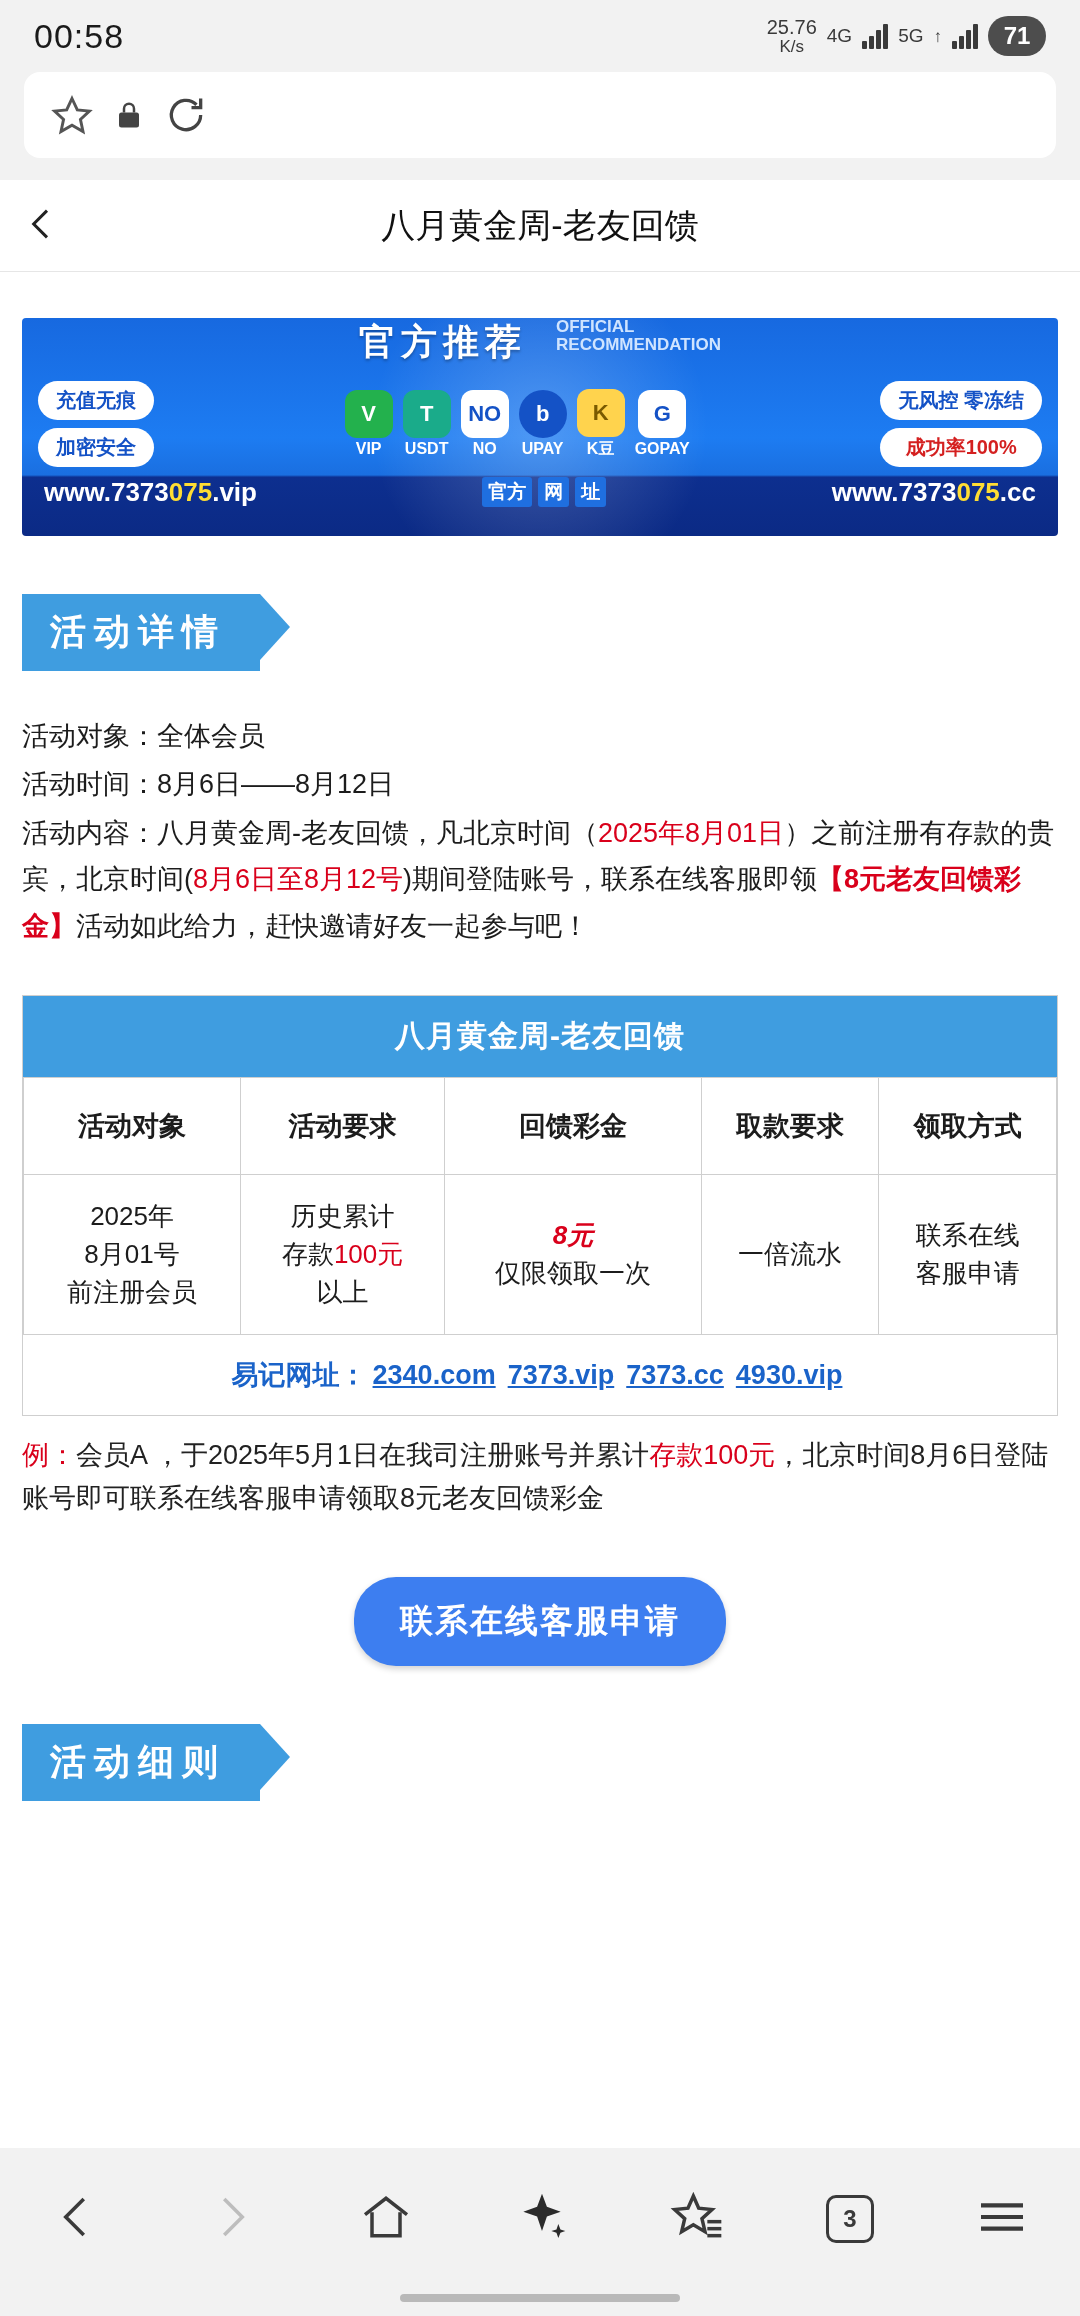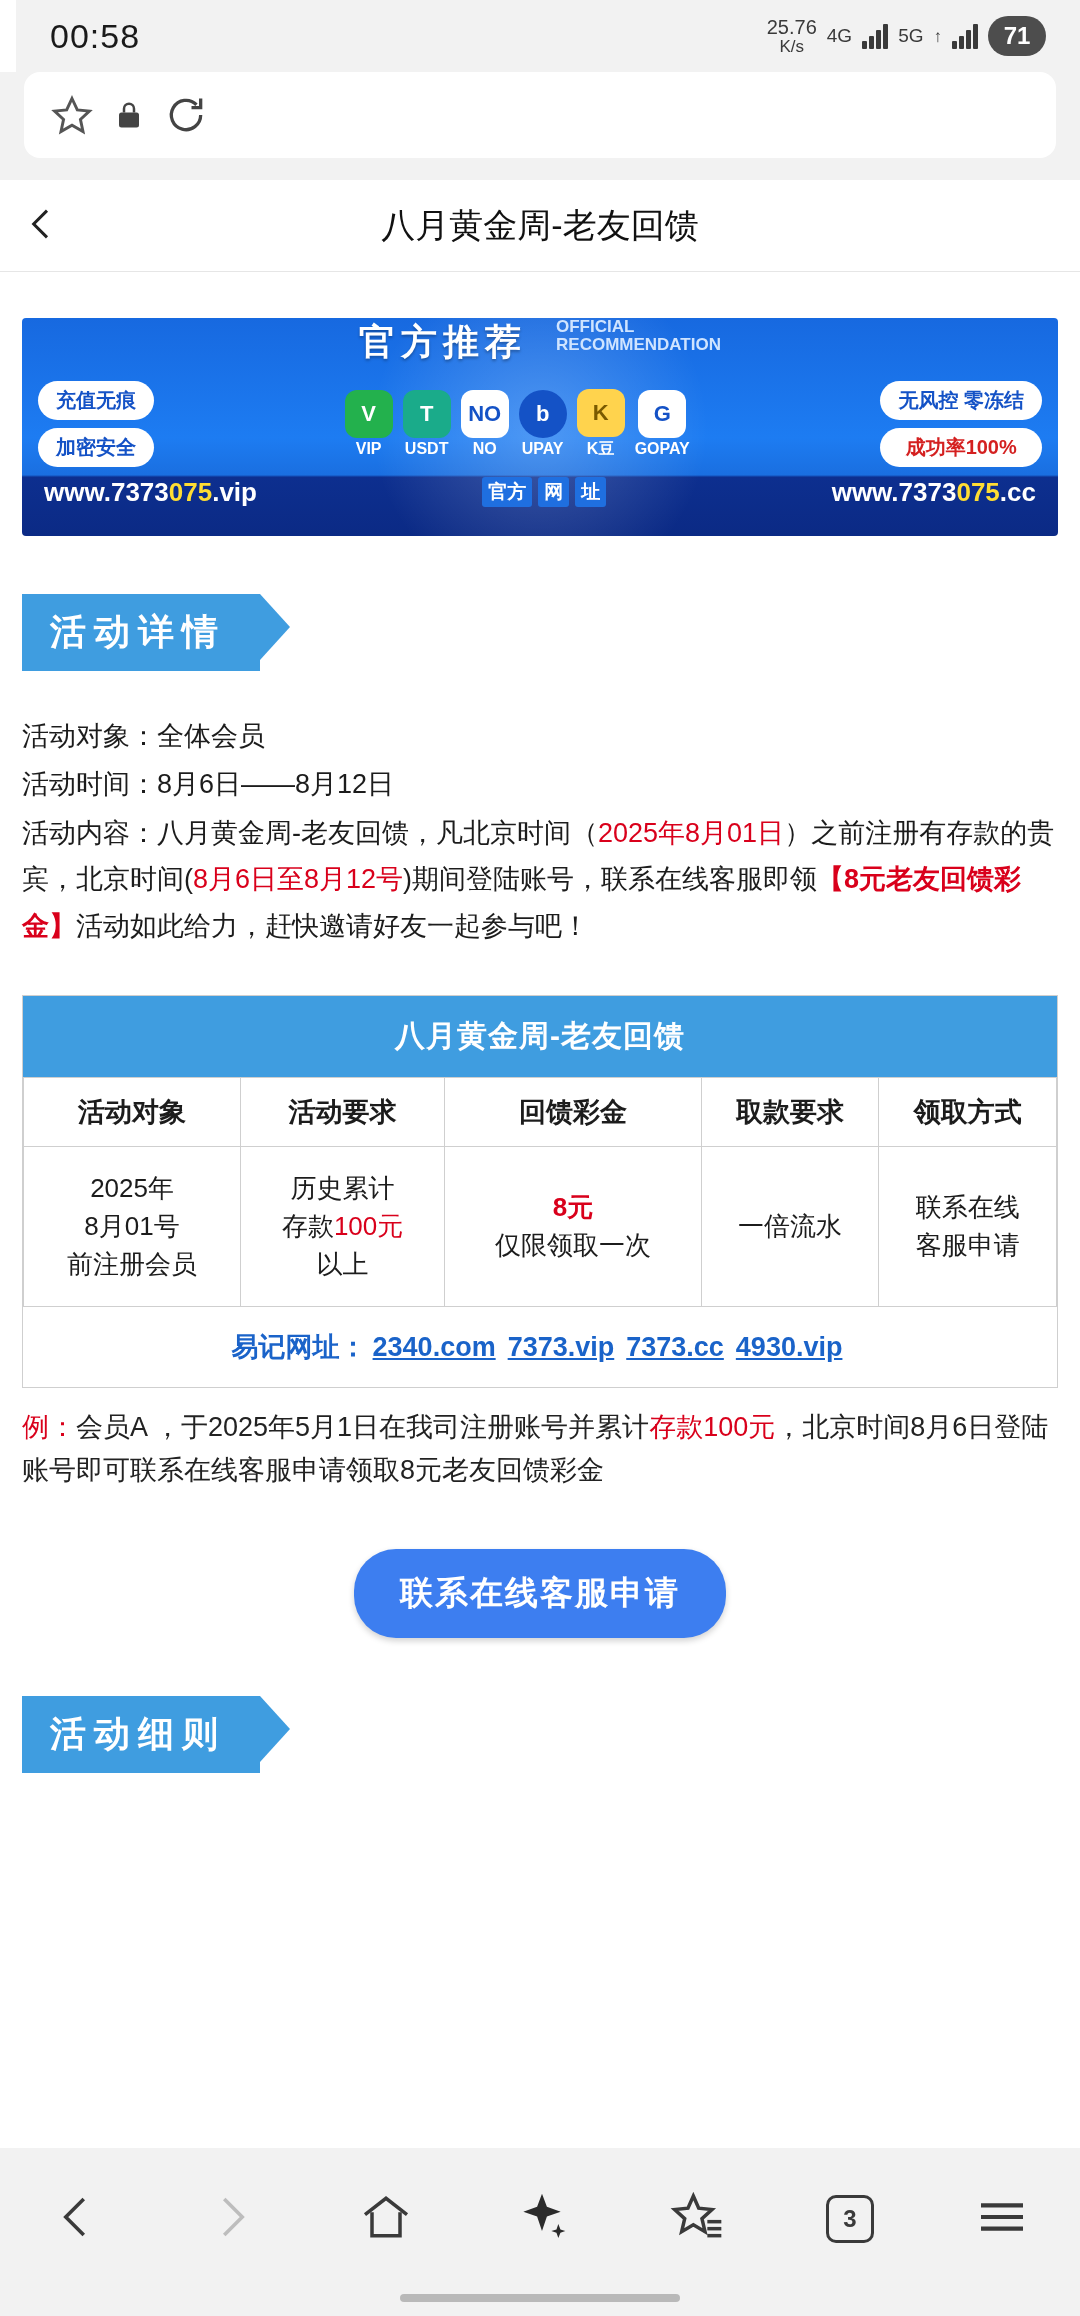--- a/index.html
+++ b/index.html
@@ -13,21 +13,20 @@
   }
 
   
   .statusbar {
     height:72px;
     background:#f2f2f2;
     display:flex;
     align-items:center;
     justify-content:space-between;
     padding:0 34px;
-    margin-left:16px;
   }
   .clock { font-size:34px; color:#1a1a1a; letter-spacing:1px; }
   .status-right { display:flex; align-items:center; gap:10px; }
   .netspeed { text-align:center; line-height:1.05; font-size:19px; color:#3a3a3a; }
   .netspeed .v { font-size:20px; }
   .netspeed .u { font-size:17px; }
   .sig-label { font-size:19px; color:#3a3a3a; }
   .bars { display:flex; align-items:flex-end; gap:2px; height:26px; }
   .bars i { display:block; width:5px; background:#3a3a3a; border-radius:1px; }
   .bars i:nth-child(1){height:8px}
@@ -125,24 +124,24 @@
   .para p { margin-bottom:2px; }
 
   
   .tbl { margin-top:46px; border:1px solid #cfcfcf; }
   .tbl-head {
     background:#3f9de0;color:#fff;text-align:center;font-size:30px;font-weight:bold;
     padding:20px 0;letter-spacing:1px;
   }
   table { width:100%; border-collapse:collapse; }
   th,td { border:1px solid #cfcfcf; text-align:center; padding:14px 6px; font-size:26px; color:#1c1c1c; }
-  th { font-weight:bold; padding:16px 4px; font-size:27px; }
+  th { font-weight:bold; padding:30px 4px; font-size:27px; }
   td { height:160px; line-height:1.45; }
   td .red { color:#d9001b; }
-  td .big { font-weight:bold; }
+  td .big { font-weight:bold;font-style:italic; }
   .tbl-foot { padding:22px 0; text-align:center; font-size:27px; }
   .tbl-foot .lbl { color:#1a63c9; font-weight:bold; }
   .tbl-foot a { color:#1a63c9; font-weight:bold; text-decoration:underline; margin:0 6px; }
 
   .example { margin-top:18px; font-size:27px; line-height:1.6; }
   .example .k { color:#d9001b; }
 
   .cta-wrap { text-align:center; margin-top:56px; }
   .cta {
     display:inline-block;background:#3d7ef0;color:#fff;font-size:33px;font-weight:bold;

